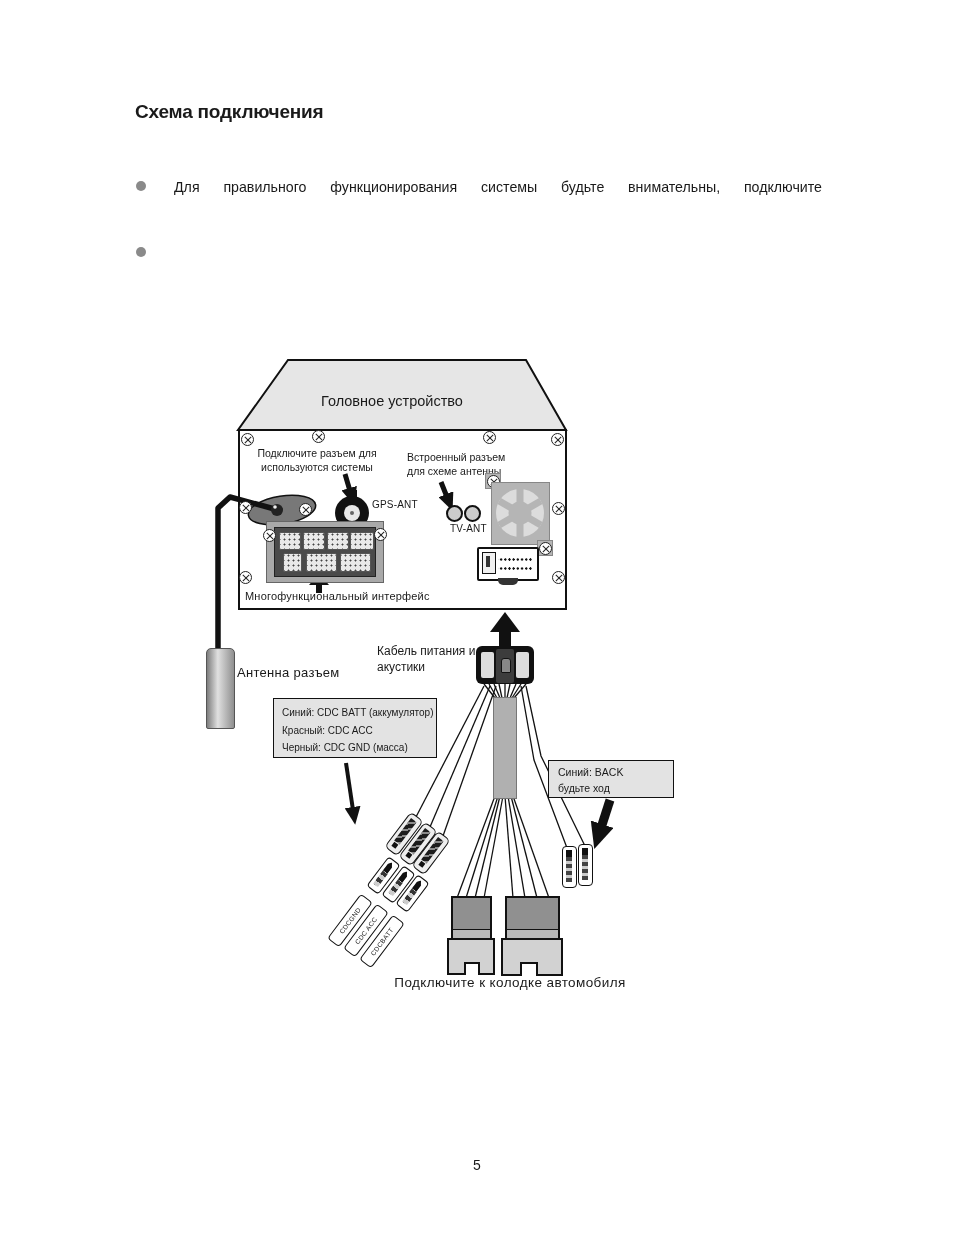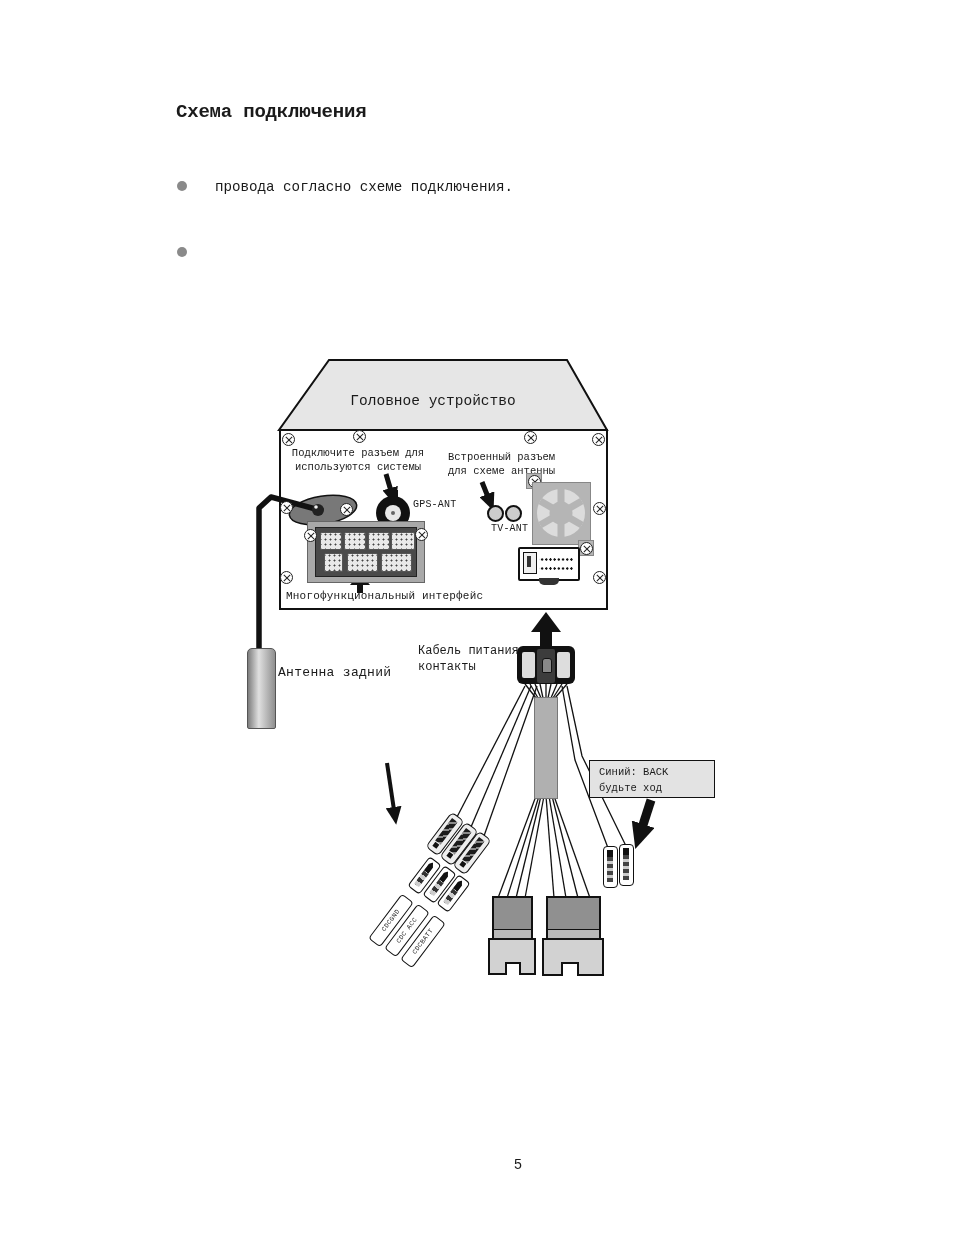--- a/index.html
+++ b/index.html
@@ -1,17 +1,17 @@
 <!DOCTYPE html>
 <html style="--text: #1a1a1a; --line: #111111; --box-fill: #e3e3e3; --unit-top-fill: #e6e6e6; --metal-gray: #b5b5b5; --bullet-dot: #8a8a8a;"><head>
 <meta charset="utf-8">
 <style>
   html,body{margin:0;padding:0;background:#fff;}
   .page{position:relative;width:861px;height:1248px;background:#fff;overflow:hidden;
-        font-family:Liberation Mono, monospace;color:var(--text,#1a1a1a);margin-left:41px;}
+        font-family:Liberation Sans, sans-serif;color:var(--text,#1a1a1a);}
   .abs{position:absolute;}
   
   .title{left:135px;top:101px;font-size:19px;font-weight:bold;letter-spacing:-0.2px;}
   .bullet-dot{width:10px;height:10px;border-radius:50%;background:var(--bullet-dot,#8a8a8a);}
   .bullet-text{left:174px;width:648px;font-size:14.2px;line-height:22px;}
   .jline{text-align:justify;text-align-last:justify;}
   .page-num{left:0;top:1157px;width:954px;text-align:center;font-size:14px;}
   
   .panel{left:238px;top:429px;width:325px;height:177px;background:#fff;border:2px solid #111;z-index:1;}
   .hu-label{left:277px;top:393px;width:230px;text-align:center;font-size:14.5px;z-index:3;}
@@ -81,21 +81,21 @@
 </style>
 </head>
 <body>
 
 <div class="page">
 
   <div class="abs title">Схема подключения</div>
 
   <div class="abs bullet-dot" style="left:136px;top:181px;"></div>
   <div class="abs bullet-text" style="top:176px;">
-    <div>провода согласно схеме подключения.</div>
+    <div class="jline">Для  правильного  функционирования  системы  будьте  внимательны,  подключите</div>
   </div>
   <div class="abs bullet-dot" style="left:136px;top:247px;"></div>
   <div class="abs bullet-text" style="top:242px;">
   </div>
 
   <div class="abs panel"></div>
 
   <svg class="wires-svg" width="954" height="1248" viewBox="0 0 954 1248">
     <defs>
       <marker id="ah" markerUnits="userSpaceOnUse" markerWidth="18" markerHeight="16" refX="3" refY="8" orient="auto">
@@ -235,37 +235,42 @@
       <div class="module" style="left:52px;top:4px;width:20px;height:16px;"></div>
       <div class="module" style="left:75px;top:4px;width:22px;height:16px;"></div>
       <div class="module" style="left:8px;top:25px;width:17px;height:17px;"></div>
       <div class="module" style="left:31px;top:25px;width:29px;height:17px;"></div>
       <div class="module" style="left:65px;top:25px;width:29px;height:17px;"></div>
     </div>
   </div>
   <div class="abs multi-lbl">Многофункциональный интерфейс</div>
 
   <div class="abs antenna"></div>
-  <div class="abs ant-lbl">Антенна задний</div>
+  <div class="abs ant-lbl">Антенна разъем</div>
 
   <div class="abs pw-lbl">
     <div>Кабель питания и</div>
-    <div>контакты</div>
+    <div>акустики</div>
   </div>
 
   <div class="abs plug">
     <div class="abs plug-l"></div>
     <div class="abs plug-c">
       <div class="abs plug-latch"></div>
     </div>
     <div class="abs plug-r"></div>
   </div>
 
   <div class="abs sleeve"></div>
 
+  <div class="abs box wirebox">
+    <div>Синий: CDC BATT (аккумулятор)</div>
+    <div>Красный: CDC ACC</div>
+    <div>Черный: CDC GND (масса)</div>
+  </div>
 
   <div class="abs box backbox">
     <div>Синий: BACK</div>
     <div>будьте ход</div>
   </div>
 
   <div class="abs bconn" style="left:396px;top:812px;">
     <div class="abs bconn-in"></div>
     <div class="abs bconn-tip"></div>
   </div>
@@ -315,16 +320,17 @@
   </div>
   <div class="abs blk-light" style="left:447px;top:938px;width:44px;height:33px;"></div>
   <div class="abs blk-notch" style="left:464px;top:962px;width:12px;height:11px;"></div>
 
   <div class="abs blk-dark" style="left:505px;top:896px;width:51px;height:42px;">
     <div class="blk-strip"></div>
   </div>
   <div class="abs blk-light" style="left:501px;top:938px;width:58px;height:34px;"></div>
   <div class="abs blk-notch" style="left:520px;top:962px;width:14px;height:12px;"></div>
 
+  <div class="abs caption">Подключите к колодке автомобиля</div>
 
   <div class="abs page-num">5</div>
 
 </div>
 
 </body></html>

